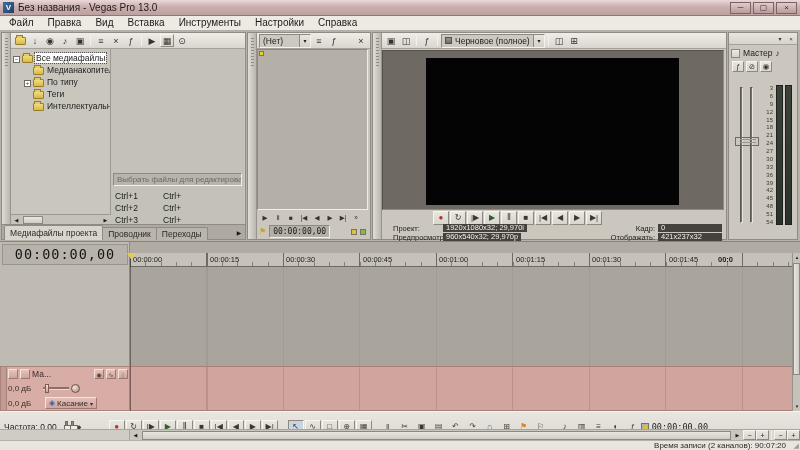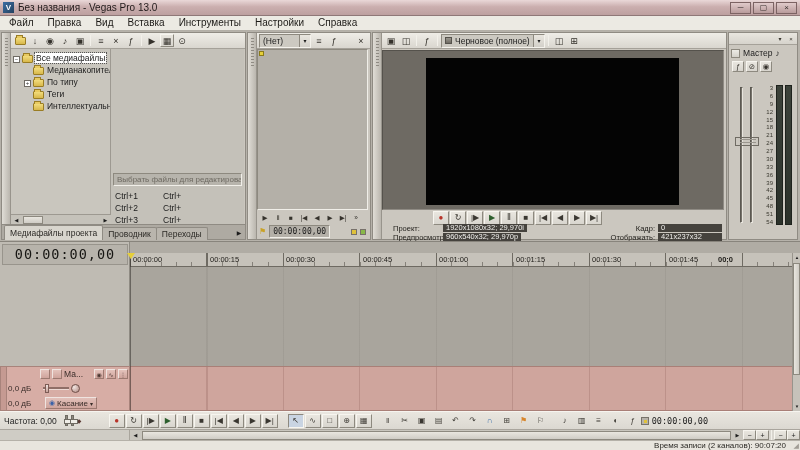--- a/index.html
+++ b/index.html
@@ -108,38 +108,38 @@
 .rlbls span:nth-child(4){left:233px;}.rlbls span:nth-child(5){left:309px;}.rlbls span:nth-child(6){left:386px;}
 .rlbls span:nth-child(7){left:462px;}.rlbls span:nth-child(8){left:539px;}.rlbls span:nth-child(9){left:588px;font-weight:bold;}
 .cursor-tri{position:absolute;left:127px;top:11px;width:0;height:0;border-left:4px solid transparent;border-right:4px solid transparent;border-top:6px solid #e6cf3a;z-index:5;}
 .cursor-line{position:absolute;left:130px;top:17px;width:1px;height:152px;background:rgba(35,33,28,.45);z-index:4;}
 .lane{position:absolute;left:130px;right:8px;top:25px;height:99px;background:#a9a59d;background-image:repeating-linear-gradient(90deg,rgba(60,55,50,.08) 0 1px,transparent 1px 76.5px);}
 .band{position:absolute;left:0;right:8px;top:124px;height:45px;}
 .bandlane{position:absolute;left:130px;right:0;top:0;height:45px;background:#cfa59d;border-top:1px solid #a97f77;border-bottom:1px solid #a97f77;background-image:repeating-linear-gradient(90deg,rgba(90,40,35,.16) 0 1px,transparent 1px 76.5px);}
 .bandheader{position:absolute;left:0;top:0;width:130px;height:45px;background:#d7ada5;border:1px solid #a8837b;}
 .scribble{position:absolute;left:0;top:0;bottom:0;width:6px;background:#c59a92;border-right:1px solid #a8837b;}
 .trow{position:absolute;left:7px;right:1px;display:flex;align-items:center;gap:2px;}
-.trow1{top:1px;height:12px;margin-left:32px;}
+.trow1{top:1px;height:12px;}
 .trow2{top:14px;height:14px;}
 .trow3{top:29px;height:14px;}
 .tkbtn{width:10px;height:10px;border:1px solid;border-color:#efe4e0 #9c7970 #9c7970 #efe4e0;background:linear-gradient(#e4c3bc,#cfa49c);font-size:6px;display:flex;align-items:center;justify-content:center;color:#4a3631;}
 .tname{font-size:8.5px;color:#3a2d29;flex:0 0 auto;}
 .tvol{font-size:8px;color:#3a2d29;width:33px;flex:0 0 auto;}
 .hgroove{width:26px;height:3px;background:#8f6e67;border-bottom:1px solid #ecd9d4;position:relative;flex:0 0 auto;}
 .hhandle{position:absolute;left:2px;top:-3px;width:4px;height:9px;background:linear-gradient(#f0e4e0,#c8a29a);border:1px solid #7d5c55;}
 .knob{width:9px;height:9px;border-radius:50%;background:radial-gradient(circle at 30% 30%,#f2e6e2,#b08880);border:1px solid #6f4f48;flex:0 0 auto;}
 .autobtn{margin-left:2px;height:12px;display:flex;align-items:center;gap:2px;padding:0 3px;border:1px solid;border-color:#efe4e0 #9c7970 #9c7970 #efe4e0;background:linear-gradient(#e2c0b9,#cfa49c);font-size:8px;color:#3a2d29;}
 .autoicon{color:#3a62a8;font-size:7px;}
 .vscroll{position:absolute;right:0;top:11px;width:8px;height:158px;background:#c6c2ba;border-left:1px solid #98948c;}
 .vsbtn{width:8px;height:9px;font-size:4.5px;display:flex;align-items:center;justify-content:center;}
 .vthumb{position:absolute;left:0;top:10px;width:7px;height:112px;background:linear-gradient(90deg,#e9e6df,#cfccc5);border:1px solid #8d897f;}
 .vsdown{position:absolute;bottom:0;}
 
 
-.transportbar{position:absolute;left:0;top:411px;width:800px;height:18px;background:linear-gradient(#e9e6df,#dbd8d1);border-top:1px solid #f6f4ef;display:flex;align-items:center;padding:0 4px;}
+.transportbar{position:absolute;left:0;top:411px;width:800px;height:30px;background:linear-gradient(#e9e6df,#dbd8d1);border-top:1px solid #f6f4ef;display:flex;align-items:center;padding:0 4px;}
 .rate{font-size:8.5px;white-space:nowrap;}
 .minifaders{display:flex;align-items:center;gap:3px;margin-left:8px;width:40px;height:14px;}
 .mfg{width:3px;height:11px;background:#8d897f;border:1px solid #6f6b63;position:relative;}
 .mfg::after{content:"";position:absolute;left:-2px;top:3px;width:6px;height:3px;background:#efede7;border:1px solid #6f6b63;}
 .mfd{font-size:6px;color:#5a3a34;}
 .tbtn{width:16px;height:14px;display:flex;align-items:center;justify-content:center;font-size:8px;color:#3a3731;flex:0 0 auto;}
 .group{display:flex;align-items:center;gap:1px;}
 .g-transport{margin-left:12px;}
 .g-tools{margin-left:10px;}
 .g-edit{margin-left:8px;}

